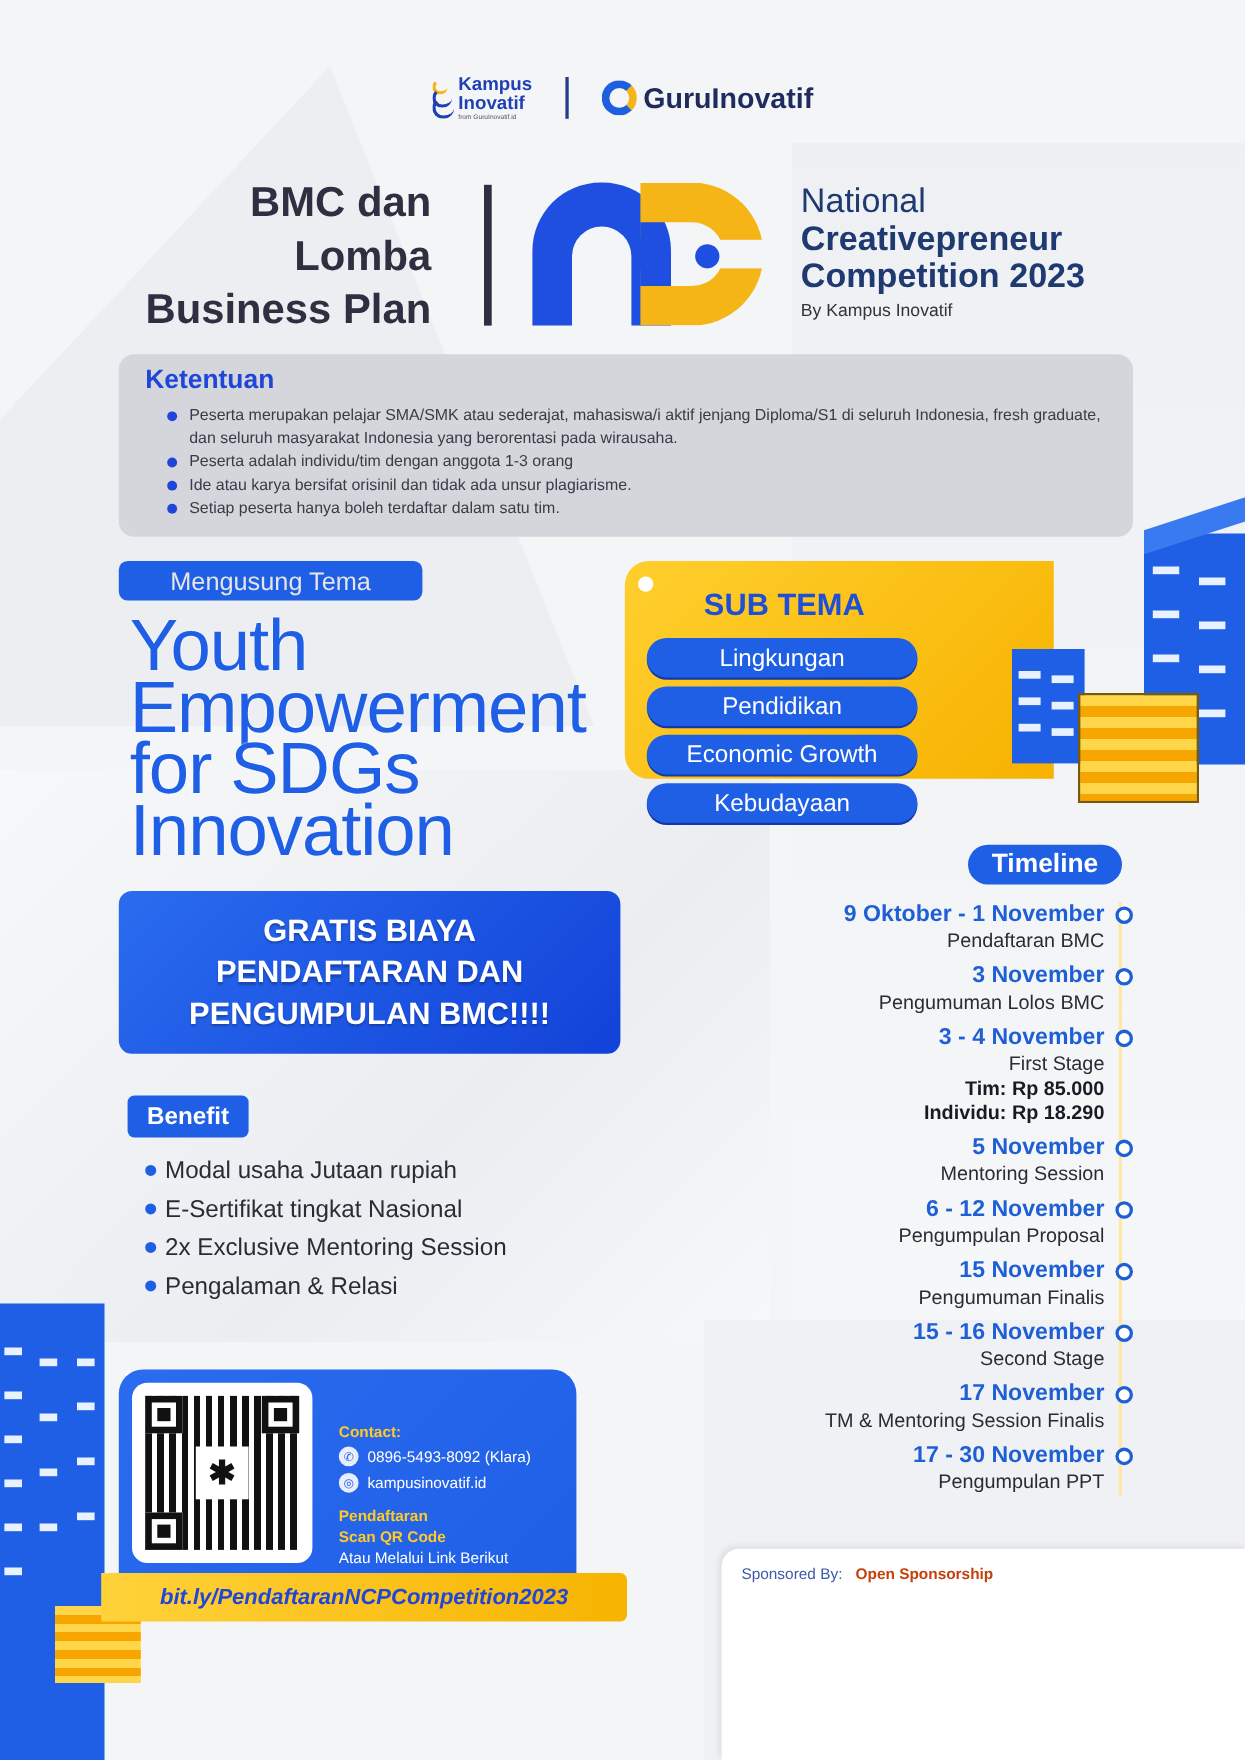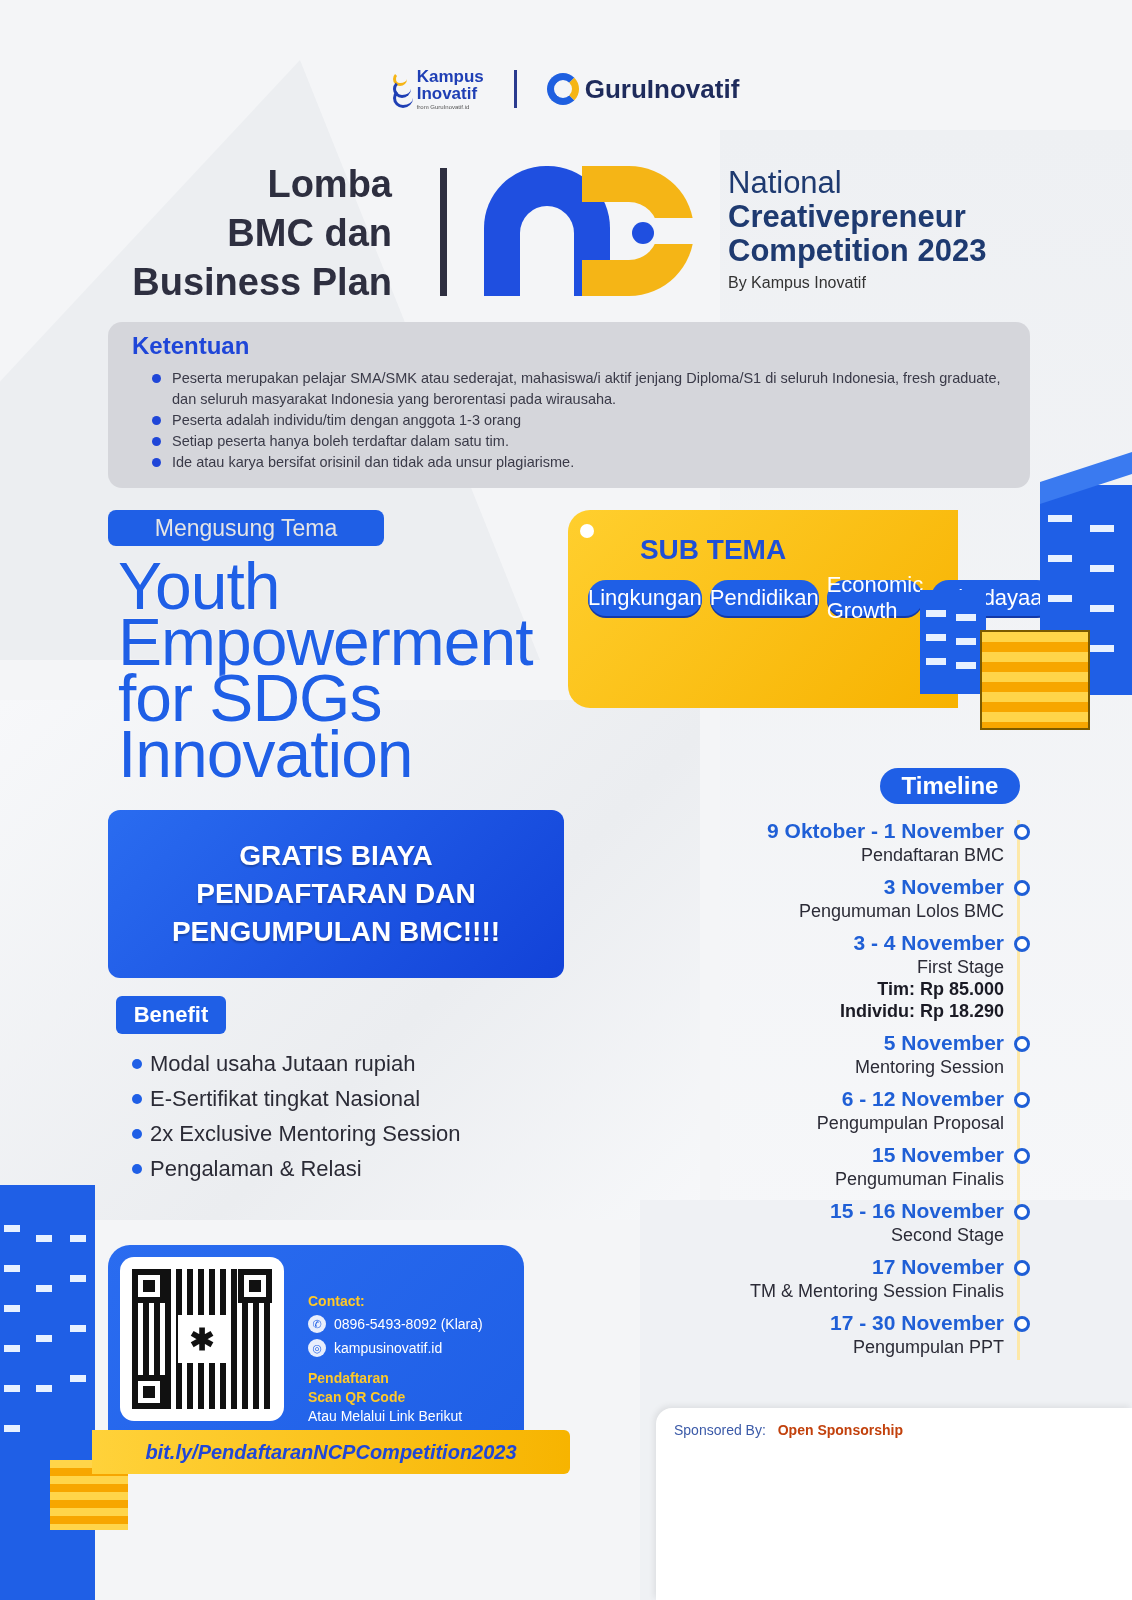--- a/index.html
+++ b/index.html
@@ -54,35 +54,35 @@
   .rules li::before { content: ""; position: absolute; left: 0; top: 6px; width: 9px; height: 9px; background: #1f46d8; border-radius: 50%; }
 
   
   .theme-pill { position: absolute; left: 108px; top: 510px; width: 276px; height: 36px; background: #1f5fe6; color: #e5e5e5; border-radius: 8px; font-size: 23px; display: flex; align-items: center; justify-content: center; }
   .theme-title { position: absolute; left: 118px; top: 558px; color: #1f5fe6; font-weight: 400; font-size: 66px; line-height: 56px; letter-spacing: -1px; text-shadow: 0 0 2px #fff; }
 
   
   .subtema-card { position: absolute; left: 568px; top: 510px; width: 390px; height: 198px; background: linear-gradient(135deg, #ffcf2e, #f7b200); border-radius: 22px 0 0 22px; }
   .subtema-card .dot { position: absolute; left: 12px; top: 14px; width: 14px; height: 14px; border-radius: 50%; background: #fff; }
   .subtema-card h3 { position: absolute; left: 0; width: 290px; top: 24px; text-align: center; font-size: 28px; font-weight: 700; color: #1f4fd6; }
-  .sub-list { position: absolute; left: 20px; top: 70px; width: 246px; display: flex; flex-direction: row; gap: 8px; }
+  .sub-list { position: absolute; left: 20px; top: 70px; width: 246px; display: flex; flex-direction: column; gap: 8px; }
   .sub-item { height: 36px; border-radius: 18px; background: #1f5fe6; color: #fff; font-size: 22px; display: flex; align-items: center; justify-content: center; box-shadow: 0 2px 0 #1339a8; }
 
   
   .bld { position: absolute; }
   .bld-tall { left: 1040px; top: 485px; width: 92px; height: 210px; background: #1f5fe6; }
   .bld-tall::before { content: ""; position: absolute; left: 0; top: -18px; width: 92px; height: 22px; background: #3a7af0; transform: skewY(-18deg); }
   .bld-small { left: 920px; top: 590px; width: 66px; height: 104px; background: #1f5fe6; }
   .bld-yellow { left: 980px; top: 630px; width: 110px; height: 100px; background: repeating-linear-gradient(180deg, #ffd54a 0 10px, #f7a600 10px 20px); border: 2px solid #7a5a00; }
   .win { position: absolute; background: #e8f1ff; height: 7px; width: 24px; }
   .bld-left { left: 0; top: 1185px; width: 95px; height: 420px; background: #1f5fe6; }
   .bld-left-yellow { left: 50px; top: 1460px; width: 78px; height: 70px; background: repeating-linear-gradient(180deg, #ffd54a 0 8px, #f7a600 8px 16px); }
 
   
-  .free-banner { position: absolute; left: 108px; top: 810px; width: 456px; height: 168px; background: linear-gradient(135deg, #2a6cf0, #1242d8); border-radius: 12px; color: #fff; text-align: center; font-weight: 700; font-size: 28px; line-height: 38px; display: flex; align-items: center; justify-content: center; text-shadow: 0 2px 2px rgba(0,0,0,0.25); }
+  .free-banner { position: absolute; left: 108px; top: 810px; width: 456px; height: 148px; background: linear-gradient(135deg, #2a6cf0, #1242d8); border-radius: 12px; color: #fff; text-align: center; font-weight: 700; font-size: 28px; line-height: 38px; display: flex; align-items: center; justify-content: center; text-shadow: 0 2px 2px rgba(0,0,0,0.25); }
 
   
   .benefit-pill { position: absolute; left: 116px; top: 996px; width: 110px; height: 38px; background: #1f5fe6; border-radius: 6px; color: #fff; font-weight: 700; font-size: 22px; display: flex; align-items: center; justify-content: center; }
   .benefit-list { position: absolute; left: 130px; top: 1046px; list-style: none; }
   .benefit-list li { position: relative; padding-left: 20px; font-size: 22px; line-height: 35px; color: #2b2b36; }
   .benefit-list li::before { content: ""; position: absolute; left: 2px; top: 13px; width: 10px; height: 10px; border-radius: 50%; background: #1f5fe6; }
 
   
   .contact-card { position: absolute; left: 108px; top: 1245px; width: 416px; height: 190px; background: linear-gradient(135deg, #2a6cf0, #1f5fe6); border-radius: 22px 22px 0 0; }
   .qr { position: absolute; left: 12px; top: 12px; width: 164px; height: 164px; background: #fff; border-radius: 14px; padding: 12px; }
@@ -138,22 +138,22 @@
     </div>
   </div>
   <div class="logo-divider"></div>
   <div class="gi-logo">
     <div class="gi-mark"></div>
     <span class="gi-name">GuruInovatif</span>
   </div>
 </div>
 
 <div class="title-left">
+  <div>BMC dan</div>
   <div>Lomba</div>
-  <div>BMC dan</div>
   <div>Business Plan</div>
 </div>
 <div class="title-bar"></div>
 <div class="nc-logo">
   <div class="nc-n"></div>
   <div class="nc-c"></div>
   <div class="nc-c-cut"></div>
   <div class="nc-dot"></div>
 </div>
 <div class="title-right">
@@ -161,22 +161,22 @@
   <div class="l2">Creativepreneur</div>
   <div class="l3">Competition 2023</div>
   <div class="by">By Kampus Inovatif</div>
 </div>
 
 <div class="rules">
   <h2>Ketentuan</h2>
   <ul>
     <li>Peserta merupakan pelajar  SMA/SMK atau sederajat, mahasiswa/i aktif jenjang Diploma/S1 di seluruh Indonesia, fresh graduate, dan seluruh masyarakat Indonesia yang berorentasi pada wirausaha.</li>
     <li>Peserta adalah individu/tim dengan anggota 1-3 orang</li>
+    <li>Ide atau karya bersifat orisinil dan tidak ada unsur plagiarisme.</li>
     <li>Setiap peserta hanya boleh terdaftar dalam satu tim.</li>
-    <li>Ide atau karya bersifat orisinil dan tidak ada unsur plagiarisme.</li>
   </ul>
 </div>
 
 <div class="theme-pill">Mengusung Tema</div>
 <div class="theme-title">
   <div>Youth</div>
   <div>Empowerment</div>
   <div>for SDGs</div>
   <div>Innovation</div>
 </div>

